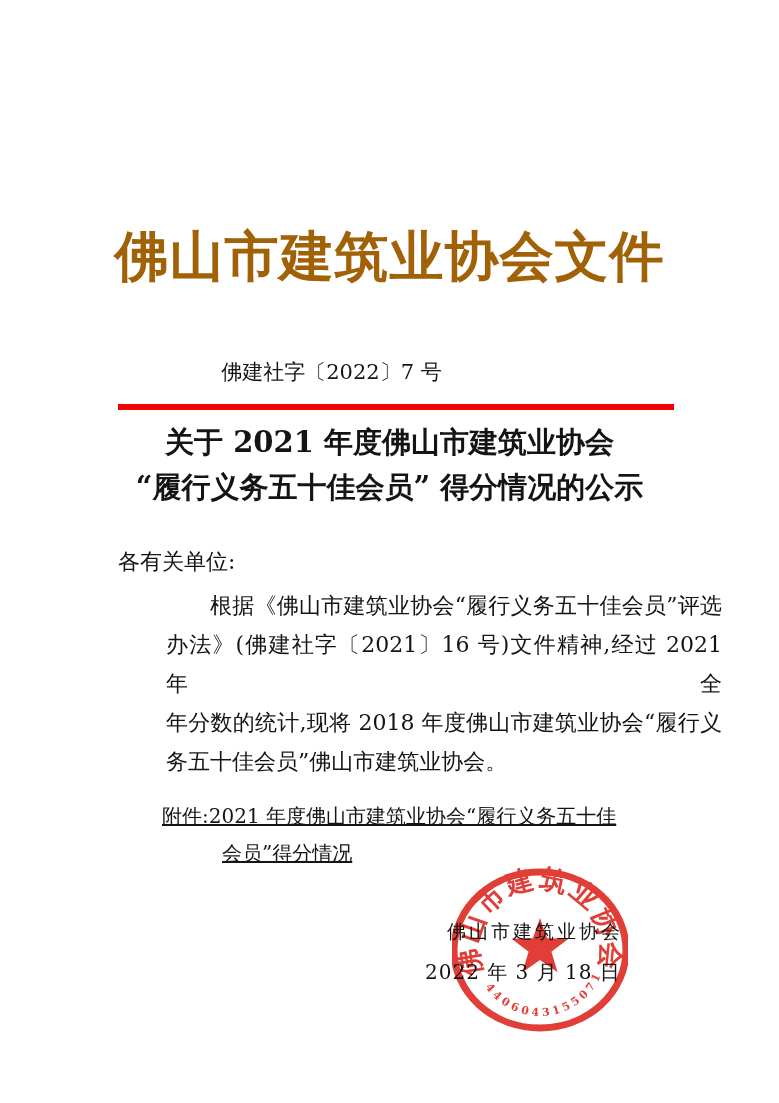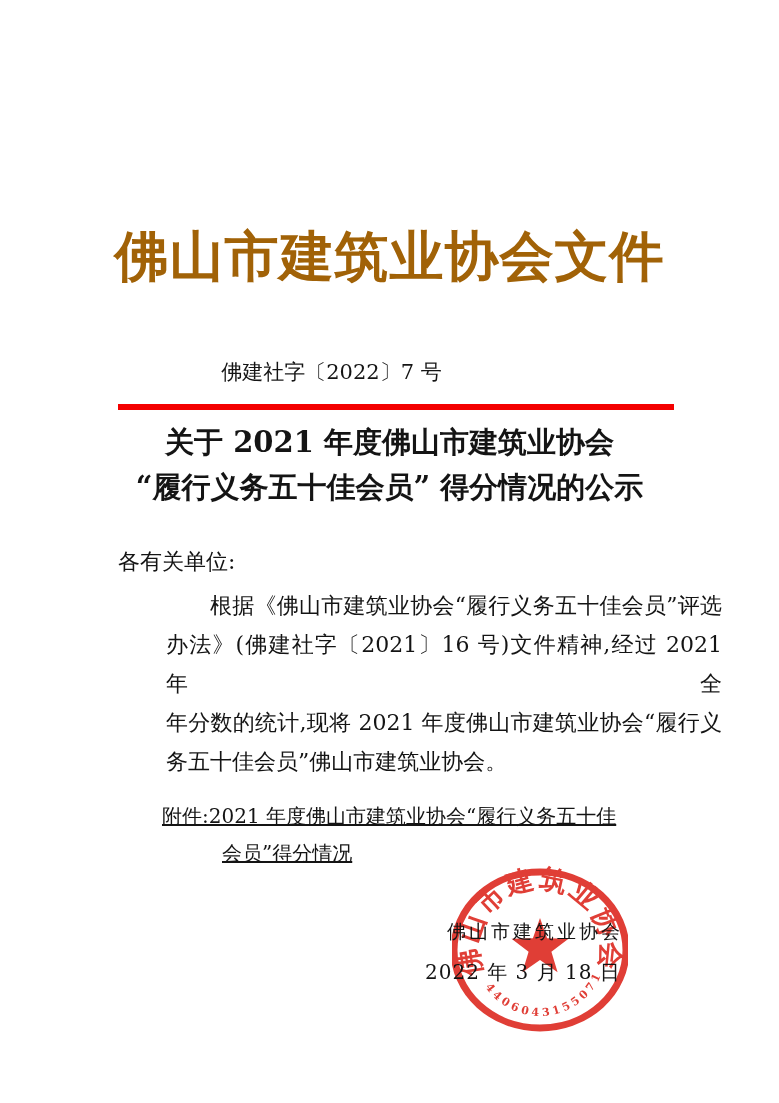--- a/index.html
+++ b/index.html
@@ -90,21 +90,21 @@
 
   <div class="doc-heading heading-1">关于 2021 年度佛山市建筑业协会</div>
 
   <div class="doc-heading heading-2">“履行义务五十佳会员” 得分情况的公示</div>
 
   <div class="salutation">各有关单位:</div>
 
   <div class="paragraph">
     <div class="para-line just indent">根据《佛山市建筑业协会“履行义务五十佳会员”评选</div>
     <div class="para-line just">办法》(佛建社字〔2021〕16 号)文件精神,经过 2021 年全</div>
-    <div class="para-line just">年分数的统计,现将 2021 年度佛山市建筑业协会“履行义</div>
+    <div class="para-line just">年分数的统计,现将 2018 年度佛山市建筑业协会“履行义</div>
     <div class="para-line">务五十佳会员”佛山市建筑业协会。</div>
   </div>
 
   <div class="attachment">
     <div class="attach-line1">附件:2021 年度佛山市建筑业协会“履行义务五十佳</div>
     <div class="attach-line2">会员”得分情况</div>
   </div>
 
   <div class="signature-org">佛山市建筑业协会</div>
 

